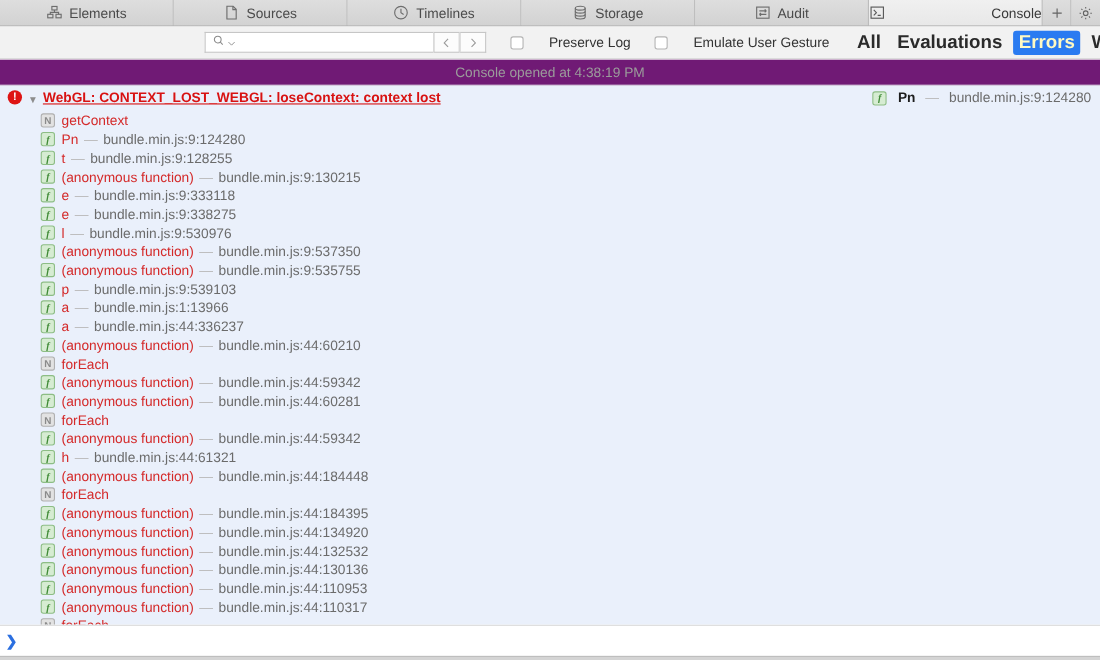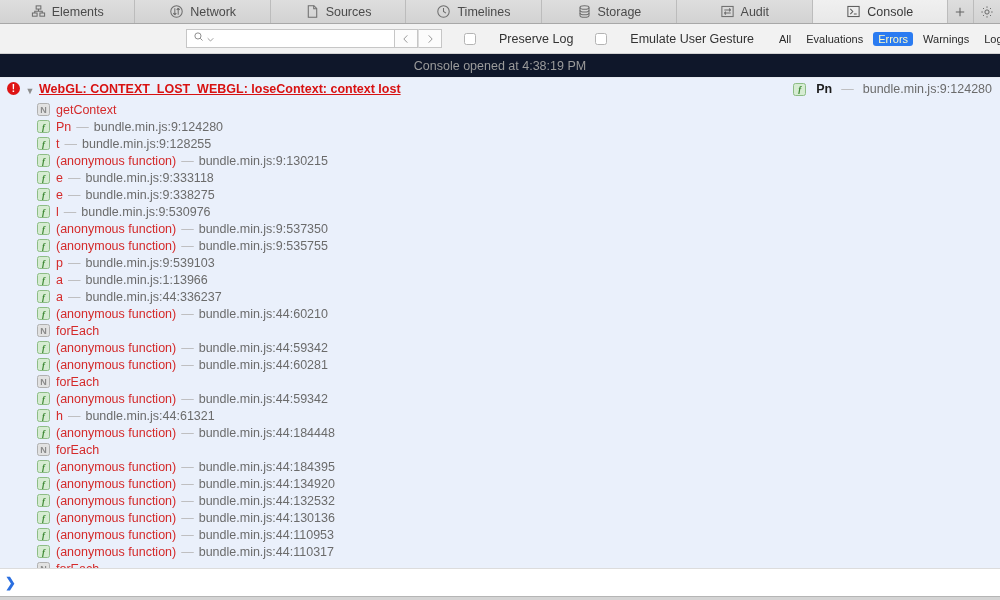--- a/index.html
+++ b/index.html
@@ -29,21 +29,21 @@
     align-items: center;
     justify-content: center;
     gap: 6px;
     font-size: 12.5px;
     color: #4b4b4b;
     border-right: 1px solid #bcbcbc;
     background: linear-gradient(#dedede, #d2d2d2);
     cursor: default;
     min-width: 0;
   }
-  .tab.active { background: linear-gradient(#f0f0f0, #e8e8e8); color: #3a3a3a; }
+  .tab.active { background: linear-gradient(#f0f0f0, #e8e8e8); color: #3a3a3a; justify-content: space-between; }
   .tab .ticon { width: 15px; height: 15px; display: block; flex: 0 0 15px; }
   .tab .tlabel { white-space: nowrap; }
   .tabbtn {
     width: 26px; flex: 0 0 26px;
     display: flex; align-items: center; justify-content: center;
     background: linear-gradient(#dedede, #d2d2d2);
     border-right: 1px solid #bcbcbc;
     color: #555;
   }
   .tabbtn:last-child { border-right: none; }
@@ -87,37 +87,37 @@
   }
   .navbtn.first { border-left: 1px solid #c6c6c6; }
 
   .checkitem { display: flex; align-items: center; gap: 23px; margin-left: 22px; color: #333; font-size: 12.5px; white-space: nowrap; }
   .cbox {
     width: 12px; height: 12px; border: 1px solid #b4b4b4; border-radius: 2.5px;
     background: #fff; flex: 0 0 12px;
   }
   .tbsep { width: 1px; height: 16px; background: #cfcfcf; margin: 0 10px; }
   .filterbtn {
-    font-size: 11px; color: #2a2a2a; padding: 1px 5px; border-radius: 3px;
-    margin-right: 5px; white-space: nowrap;
+    font-size: 17px; color: #2a2a2a; padding: 1px 5px; border-radius: 3px;
+    margin-right: 5px; white-space: nowrap; font-weight: bold;
   }
   .filterbtn.active { background: #2a7bf1; color: #fef9c3; }
 
   
   .console {
     flex: 1 1 auto;
     position: relative;
     background: #fff;
     overflow: hidden;
   }
   .opened-at {
     height: 24px;
     display: flex; align-items: center; justify-content: center;
     font-size: 12.5px; color: #9b9b9b;
-    background: #0f172a;
+    background: #701a75;
     border-bottom: 1px solid #e6eaf0;
   }
   .msglist { position: absolute; top: 24px; left: 0; right: 0; bottom: 28px; overflow: hidden; background: #eaf0fb; }
 
   .errorgroup { background: #eaf0fb; border-bottom: 1px solid #d8e0f0; }
   .errorhead {
     display: flex; align-items: flex-start;
     padding: 3px 6px 2px 7px;
     font-size: 12.5px;
     line-height: 16px;
@@ -189,31 +189,20 @@
           <rect x="5.5" y="2" width="5" height="3.4"></rect>
               <rect x="1.5" y="9.6" width="5" height="3.4"></rect>
               <rect x="9.5" y="9.6" width="5" height="3.4"></rect>
           <path d="M8 5.4v2.3M4 9.6V7.7h8v1.9"></path>
             </g>
           </svg>
       </span>
       <span class="tlabel">Elements</span>
     </div>
 
-    <div class="tab">
-      <span class="ticon">
-        <svg viewBox="0 0 16 16" width="15" height="15">
-            <g fill="none" stroke="#6d6d6d" stroke-width="1.1">
-          <circle cx="8" cy="8" r="6.1"></circle>
-              <path d="M6.2 4.5v7M6.2 11.5L4.6 9.8M6.2 11.5l1.6-1.7M9.8 11.5v-7M9.8 4.5L8.2 6.2M9.8 4.5l1.6 1.7"></path>
-            </g>
-          </svg>
-      </span>
-      <span class="tlabel">Network</span>
-    </div>
 
     <div class="tab">
       <span class="ticon">
         <svg viewBox="0 0 16 16" width="15" height="15">
             <g fill="none" stroke="#6d6d6d" stroke-width="1.1">
           <path d="M3.5 1.8h6l3 3v9.4h-9z"></path>
               <path d="M9.3 1.9v3.2h3.1"></path>
             </g>
           </svg>
       </span>

